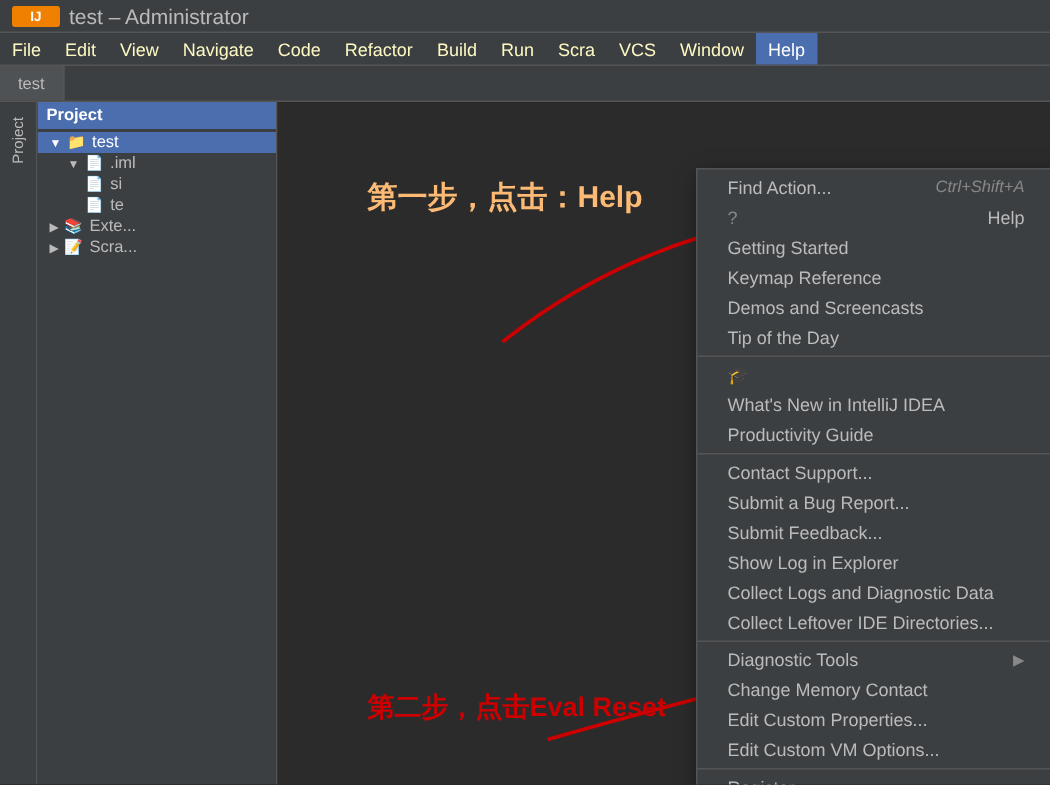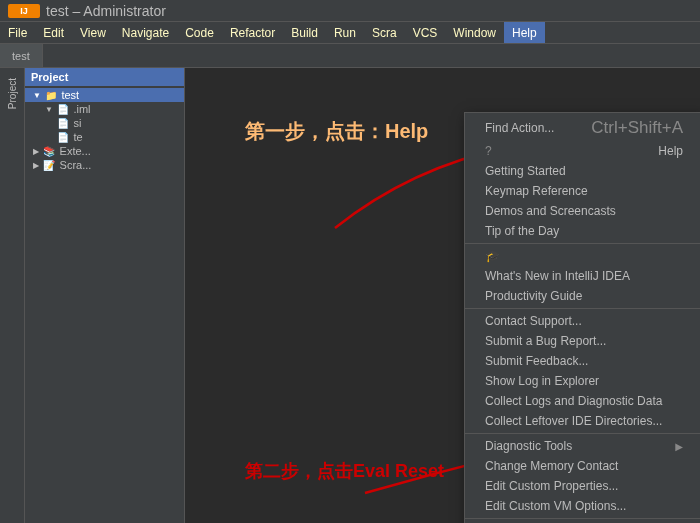--- a/index.html
+++ b/index.html
@@ -200,22 +200,23 @@
       padding: 3px 20px;
       font-size: 12px;
       cursor: pointer;
       display: flex;
       align-items: center;
       justify-content: space-between;
       white-space: nowrap;
     }
     .dropdown-item .shortcut {
       color: #888;
-      font-size: 17px;
+      font-size: 11px;
       margin-left: 28px;
+      font-style: italic;
     }
     .dropdown-separator {
       height: 1px;
       background: #555;
       margin: 2px 0;
     }
     .dropdown-item .submenu-arrow {
       font-size: 10px;
       color: #888;
     }

